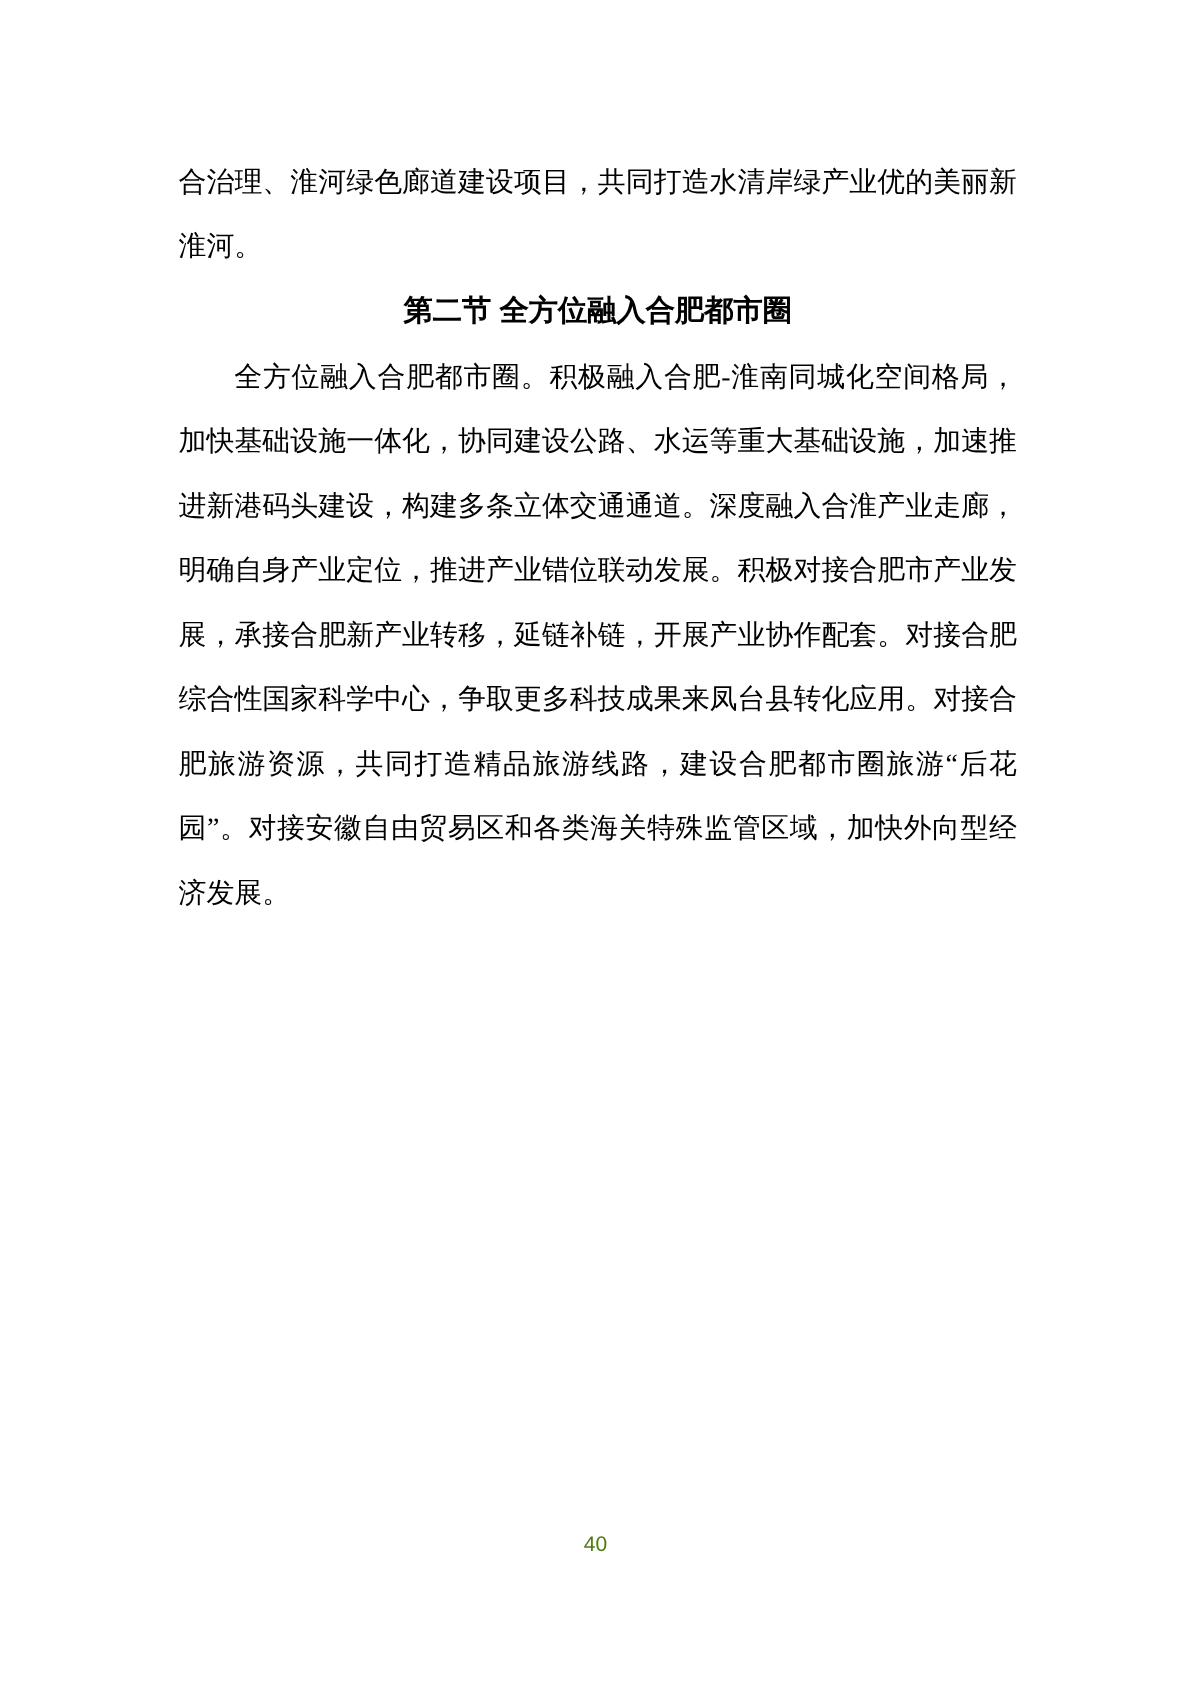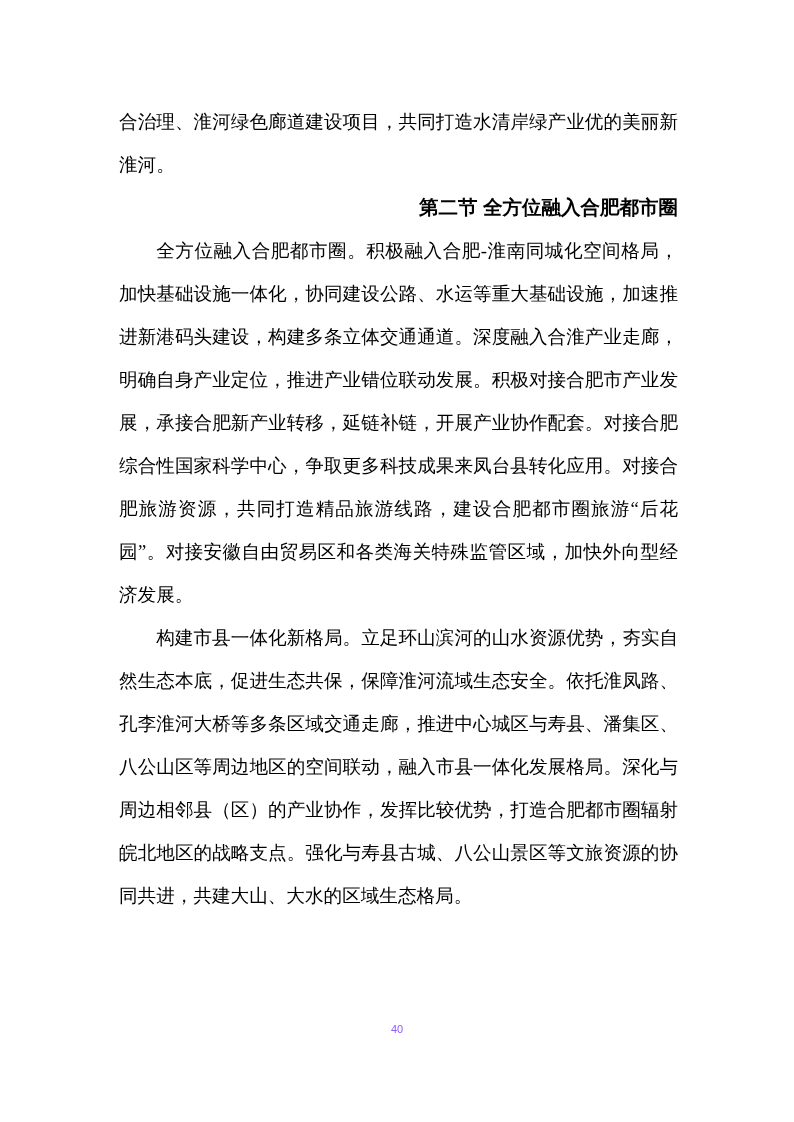--- a/index.html
+++ b/index.html
@@ -37,47 +37,46 @@
   }
   .lead {
     font-weight: normal;
     font-family: "Liberation Sans", "DejaVu Sans", sans-serif;
   }
   .section-heading {
     margin: 0;
     font-size: 19.5px;
     line-height: 43px;
     font-weight: bold;
-    text-align: right;
+    text-align: center;
     font-family: "Liberation Sans", "DejaVu Sans", sans-serif;
     color: #000000;
   }
   .page-number {
     position: absolute;
     top: 1014px;
     left: 0;
     width: 100%;
     text-align: center;
-    font-size: 11px;
+    font-size: 14px;
     line-height: 20px;
-    color: #8b5cf6;
+    color: #4d7c0f;
     font-family: "Liberation Sans", "DejaVu Sans", sans-serif;
   }
 </style>
 </head>
 <body>
 
 <div class="page">
   <div class="content">
 
     <p class="body-text">合治理、淮河绿色廊道建设项目，共同打造水清岸绿产业优的美丽新淮河。</p>
 
     <h2 class="section-heading">第二节 全方位融入合肥都市圈</h2>
 
     <p class="body-text indented"><span class="lead">全方位融入合肥都市圈。</span><span>积极融入合肥-淮南同城化空间格局，加快基础设施一体化，协同建设公路、水运等重大基础设施，加速推进新港码头建设，构建多条立体交通通道。深度融入合淮产业走廊，明确自身产业定位，推进产业错位联动发展。积极对接合肥市产业发展，承接合肥新产业转移，延链补链，开展产业协作配套。对接合肥综合性国家科学中心，争取更多科技成果来凤台县转化应用。对接合肥旅游资源，共同打造精品旅游线路，建设合肥都市圈旅游“后花园”。对接安徽自由贸易区和各类海关特殊监管区域，加快外向型经济发展。</span></p>
 
 
-    <p class="body-text indented"><span class="lead">构建市县一体化新格局。</span><span>立足环山滨河的山水资源优势，夯实自然生态本底，促进生态共保，保障淮河流域生态安全。依托淮凤路、孔李淮河大桥等多条区域交通走廊，推进中心城区与寿县、潘集区、八公山区等周边地区的空间联动，融入市县一体化发展格局。深化与周边相邻县（区）的产业协作，发挥比较优势，打造合肥都市圈辐射皖北地区的战略支点。强化与寿县古城、八公山景区等文旅资源的协同共进，共建大山、大水的区域生态格局。</span></p>
 
   </div>
 
   <div class="page-number">40</div>
 </div>
 
 </body></html>

